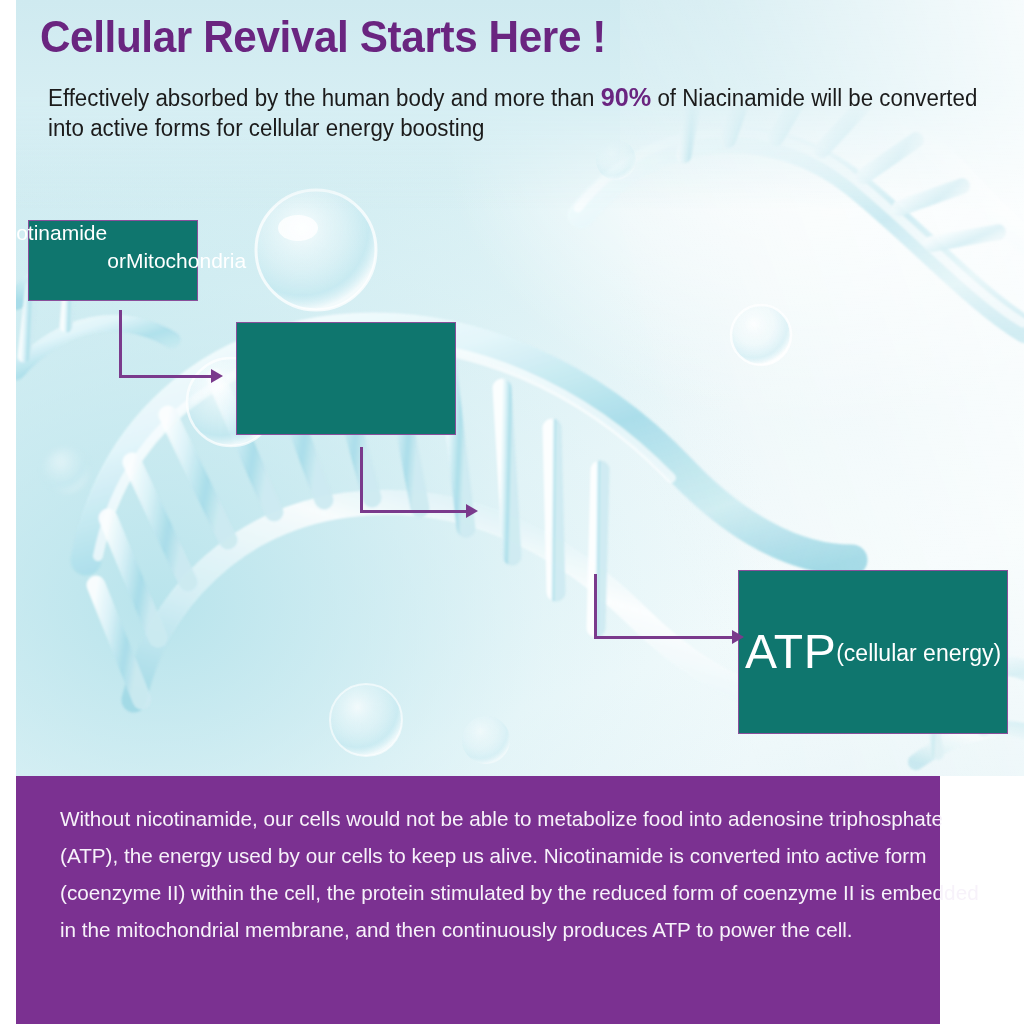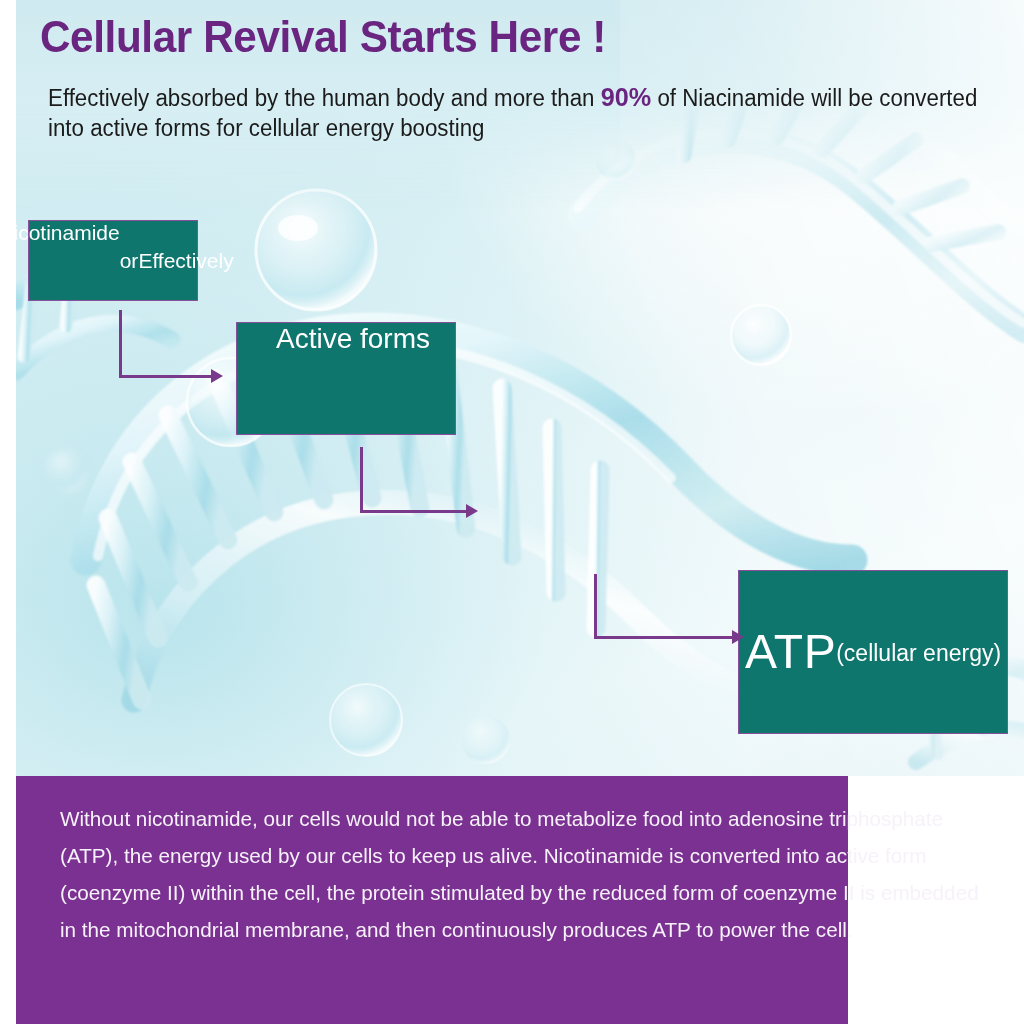--- a/index.html
+++ b/index.html
@@ -91,21 +91,21 @@
   .conn .hbar { position: absolute; height: 3px; background: #7a3a8c; }
   .conn .head {
     position: absolute; width: 0; height: 0;
     border-left: 12px solid #7a3a8c;
     border-top: 7px solid transparent;
     border-bottom: 7px solid transparent;
   }
 
   
   #banner {
-    position: absolute; left: 0; top: 776px; width: 832px; height: 248px;
+    position: absolute; left: 0; top: 776px; width: 924px; height: 248px;
     background: #7b3191;
   }
   #banner .para {
     position: absolute; left: 44px; top: 24px; width: 950px;
     color: #f7f2fa; font-size: 21px; line-height: 37px;
     transform: scaleX(0.985); transform-origin: left top;
   }
 </style>
 </head>
 <body>
@@ -234,25 +234,24 @@
   <div class="bg-topfade"></div>
   <div class="bg-rightwash"></div>
 
   <div class="title">Cellular Revival Starts Here !</div>
 
   <div class="subtitle"><span>Effectively absorbed by the human body and more than </span><span class="hl">90%</span><span> of Niacinamide will be converted into active forms for cellular energy boosting</span></div>
 
   <div class="box" id="box-nicotinamide">
     <span class="ln1">Nicotinamide</span>
     <span>or</span>
-    <span>Effectively</span>
+    <span>Mitochondria</span>
   </div>
 
   <div class="box" id="box-active">
-    <span>Active forms</span>
   </div>
 
 
   <div class="box" id="box-atp">
     <span class="atp-main">ATP</span>
     <span class="atp-sub">(cellular energy)</span>
   </div>
 
   <div class="conn" id="conn-1" style="left:0; top:0; width:1024px; height:776px;">
     <div class="vbar" style="left:103px; top:310px; height:68px;"></div>

